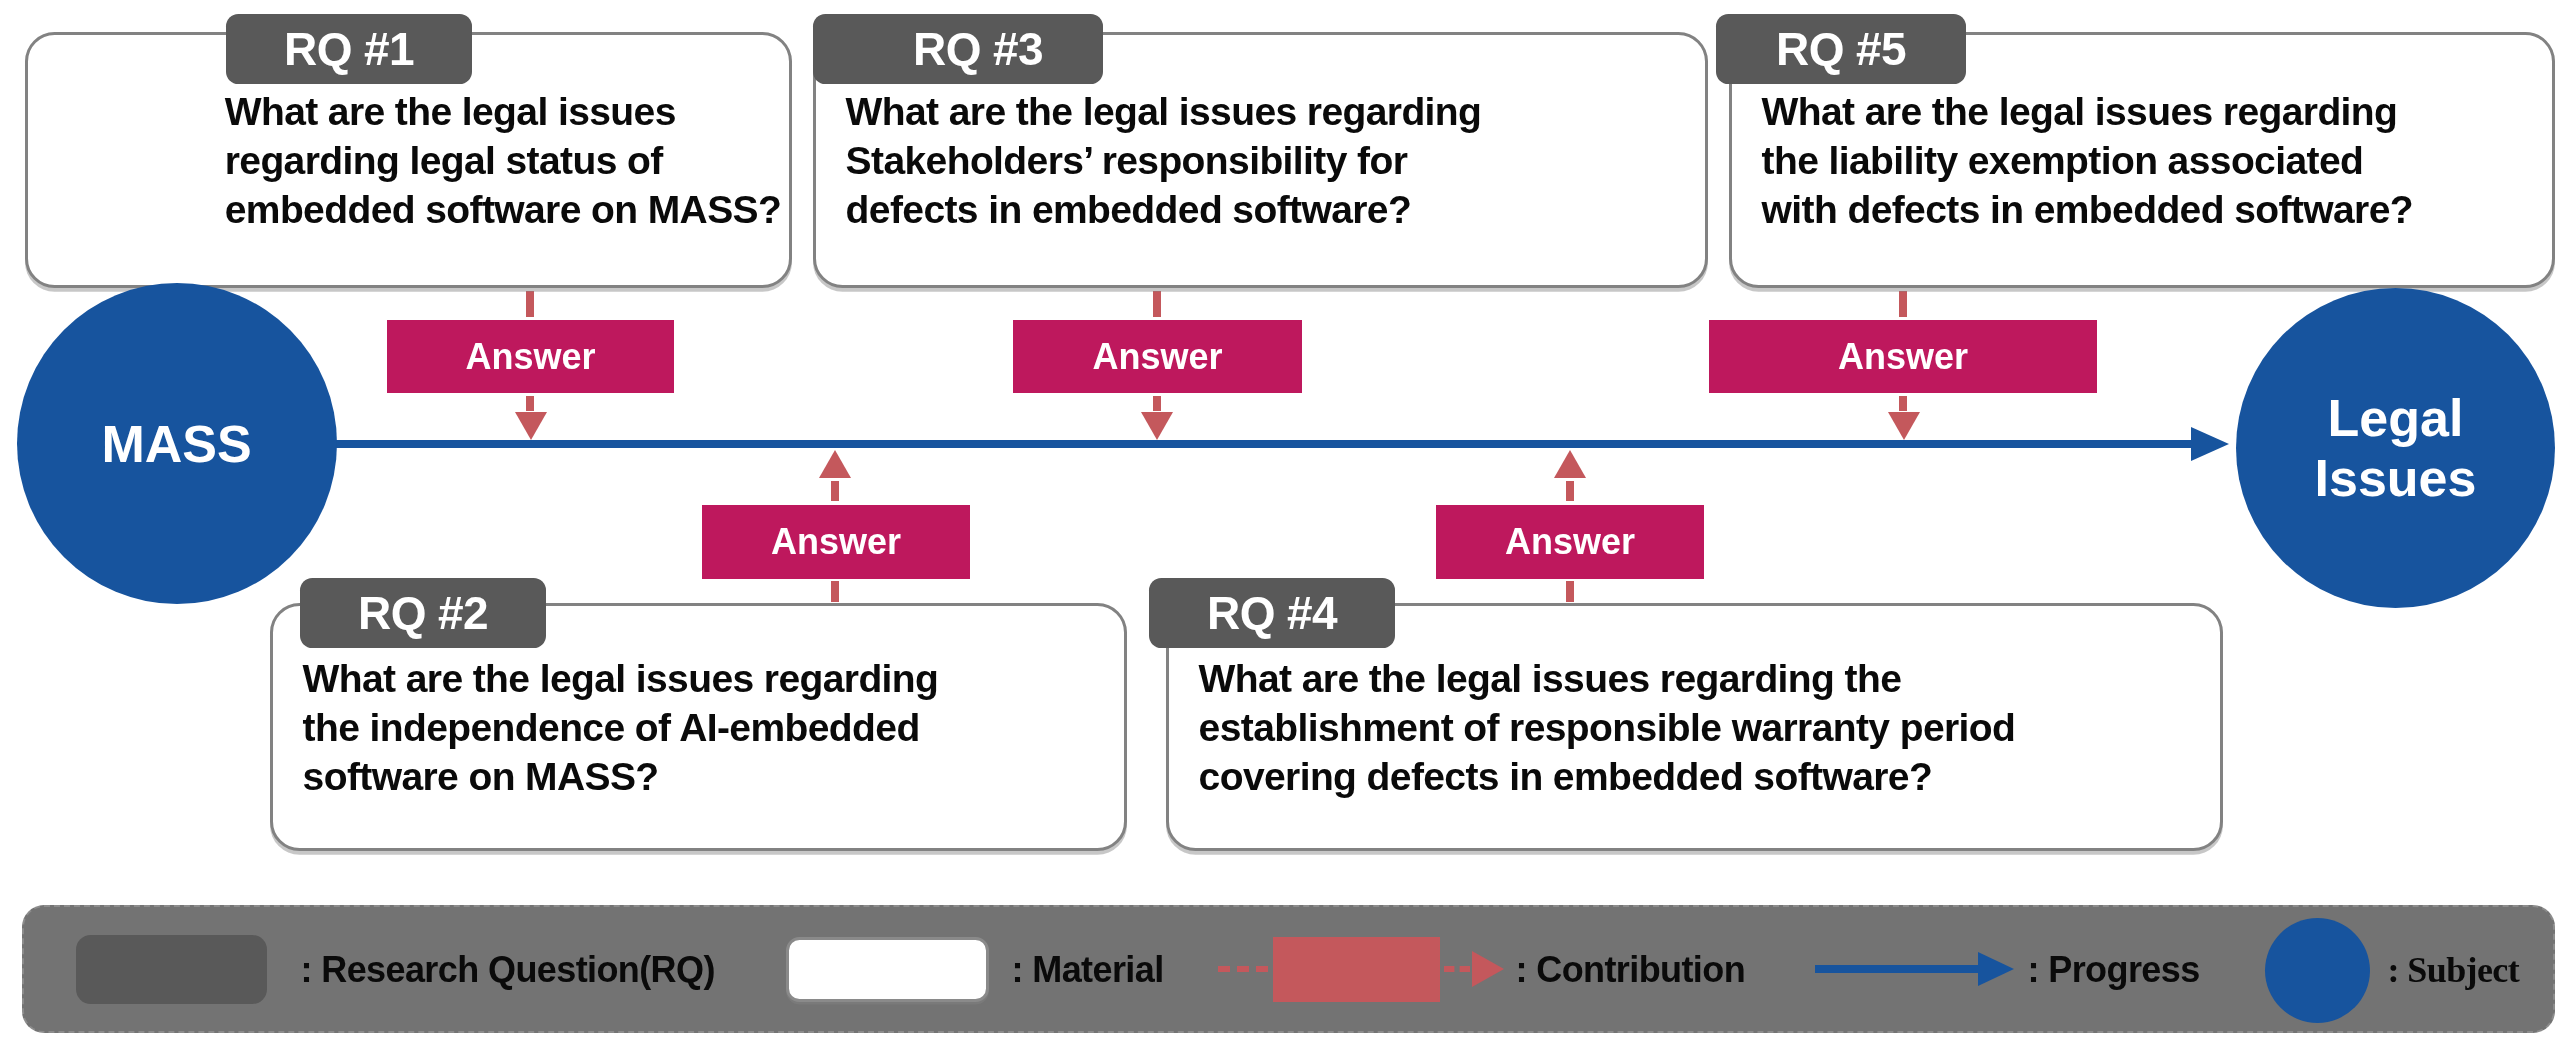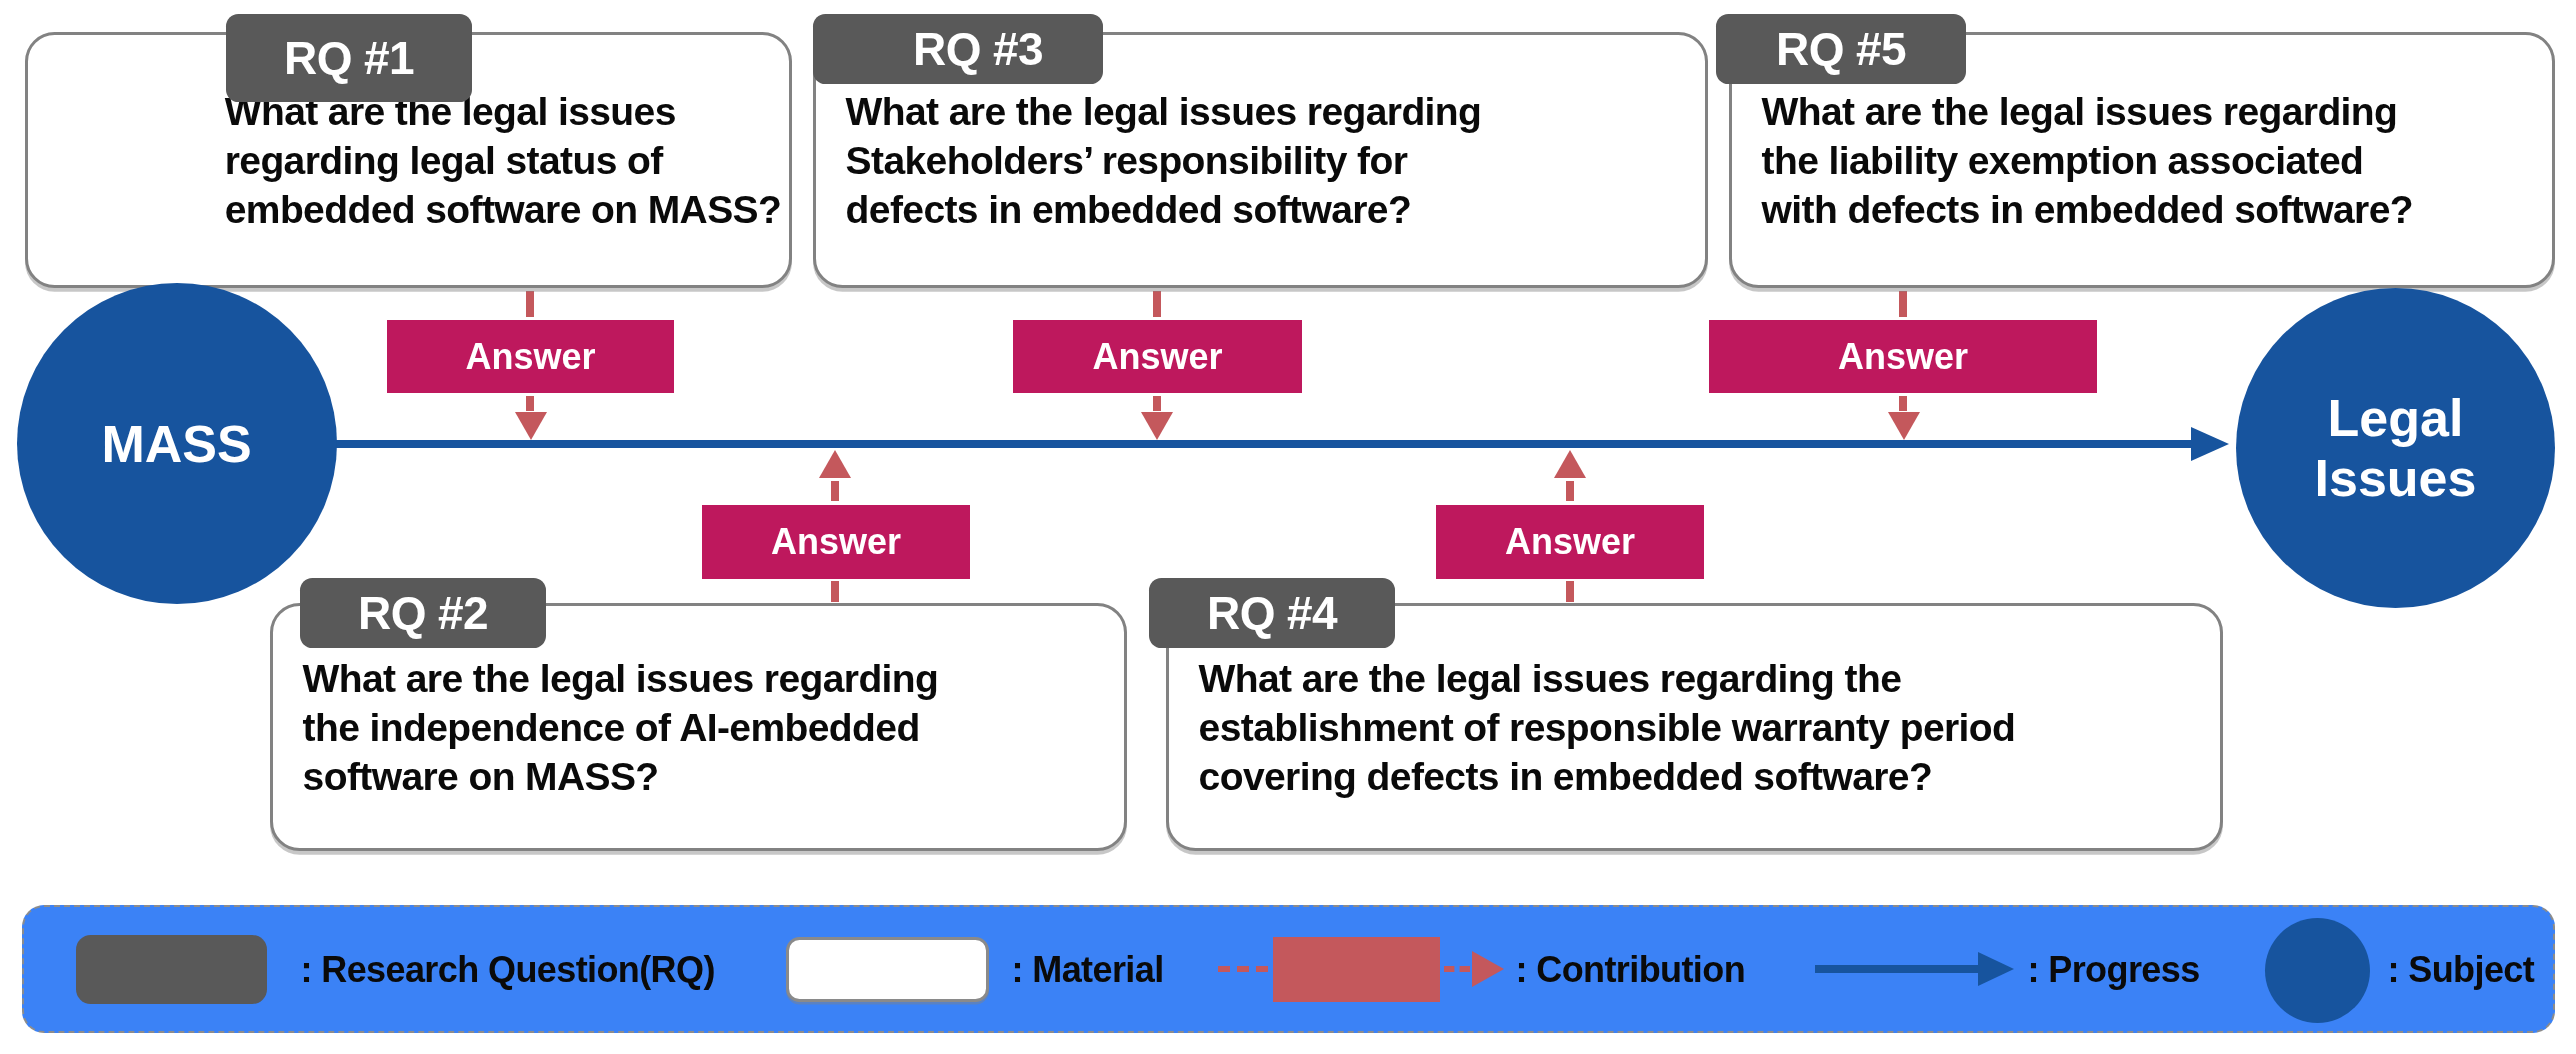--- a/index.html
+++ b/index.html
@@ -51,21 +51,21 @@
     border-top:28px solid #C4585C;
   }
   .head-up {
     position:absolute; width:0; height:0; z-index:1;
     border-left:16px solid transparent; border-right:16px solid transparent;
     border-bottom:28px solid #C4585C;
   }
   .legend {
     position:absolute; left:21.5px; top:905px; width:2533px; height:128px;
     border:2.5px dashed #8c8c8c; border-radius:22px; box-sizing:border-box;
-    z-index:5; background:#3b82f6;
+    z-index:5; background:#737373;
   }
   .lg-label { position:absolute; top:42px; font-size:36px; font-weight:700; color:#0a0a0a; letter-spacing:-0.6px; }
   .lg-swatch-rq { position:absolute; left:52px; top:28px; width:191px; height:69px; background:#595959; border-radius:14.8px; }
   .lg-swatch-material { position:absolute; left:762px; top:29.6px; width:203px; height:65px; background:#ffffff; border:3.7px solid #8a8a8a; border-radius:13.5px; box-sizing:border-box; box-shadow:0 2.5px 0 rgba(130,130,130,0.45); }
   .lg-c-dash { position:absolute; top:59px; height:0; border-top:6.8px dashed #C4585C; }
   .lg-c-box { position:absolute; left:1249px; top:29.6px; width:167px; height:65px; background:#C4585C; }
   .lg-c-head {
     position:absolute; left:1448px; top:44px; width:0; height:0;
     border-top:18px solid transparent; border-bottom:18px solid transparent;
     border-left:32px solid #C4585C;
@@ -103,21 +103,21 @@
     <div class="question">What are the legal issues regarding
 the independence of AI-embedded
 software on MASS?</div>
   </div>
   <div class="material" style="left:1166px; top:603px; width:1057px; height:248px;">
     <div class="question">What are the legal issues regarding the
 establishment of responsible warranty period
 covering defects in embedded software?</div>
   </div>
 
-  <div class="tab" style="left:226px; top:13.5px; width:246px; height:88px;">RQ #1</div>
+  <div class="tab" style="left:226px; top:13.5px; width:246px; height:70px;">RQ #1</div>
   <div class="tab" style="left:813px; top:13.5px; width:250px; height:70px;padding-left:40px;">RQ #3</div>
   <div class="tab" style="left:1716px; top:13.5px; width:250px; height:70px;">RQ #5</div>
   <div class="tab" style="left:300px; top:578px; width:246px; height:70px;">RQ #2</div>
   <div class="tab" style="left:1149px; top:578px; width:246px; height:70px;">RQ #4</div>
 
   <div class="progress-line" style="left:332px; top:440px; width:1859px; height:8px;"></div>
   <div class="progress-head" style="left:2191px; top:427px;"></div>
 
   <div class="subject" style="left:16.6px; top:283px; width:320px; height:321px;">
     <div class="subject-label">MASS</div>
@@ -163,17 +163,17 @@
     <div class="lg-c-box"></div>
     <div class="lg-c-dash" style="left:1420px; width:26px;"></div>
     <div class="lg-c-head"></div>
     <div class="lg-label" style="left:1492px;">: Contribution</div>
 
     <div class="lg-p-body"></div>
     <div class="lg-p-head"></div>
     <div class="lg-label" style="left:2004px;text-align:center;">: Progress</div>
 
     <div class="lg-s-circle"></div>
-    <div class="lg-label" style="left:2364px;">: Subject</div>
+    <div class="lg-label" style="left:2364px;font-family:Liberation Serif, serif;">: Subject</div>
   </div>
 
 </div>
 
 
 </body></html>

